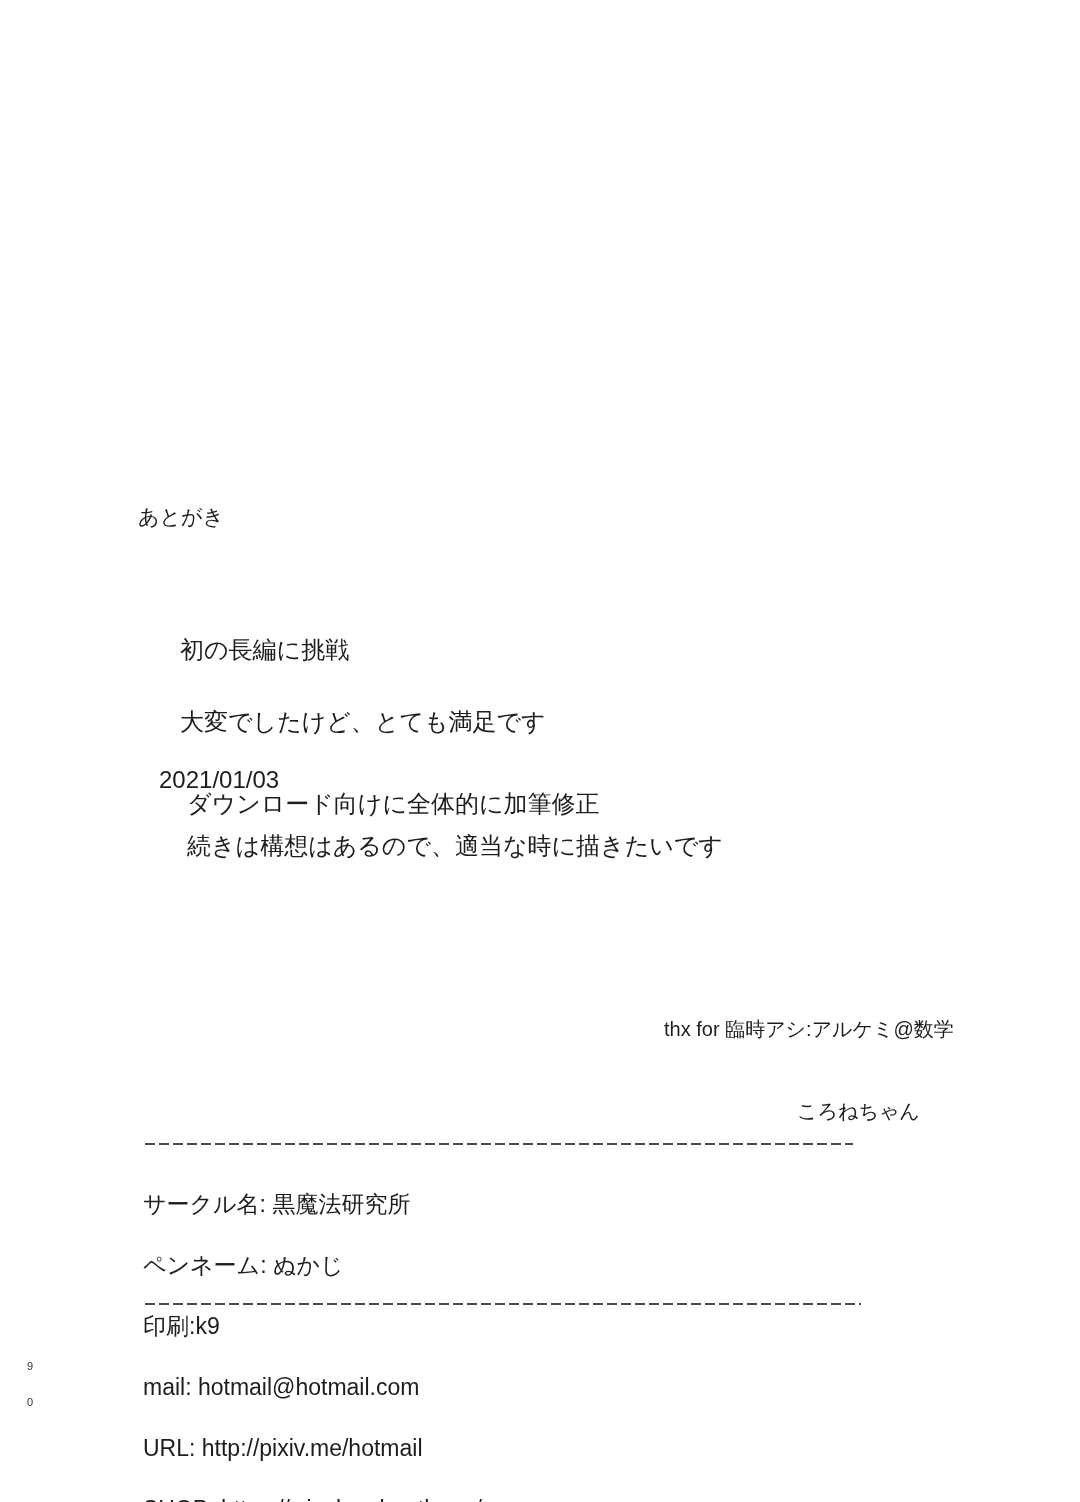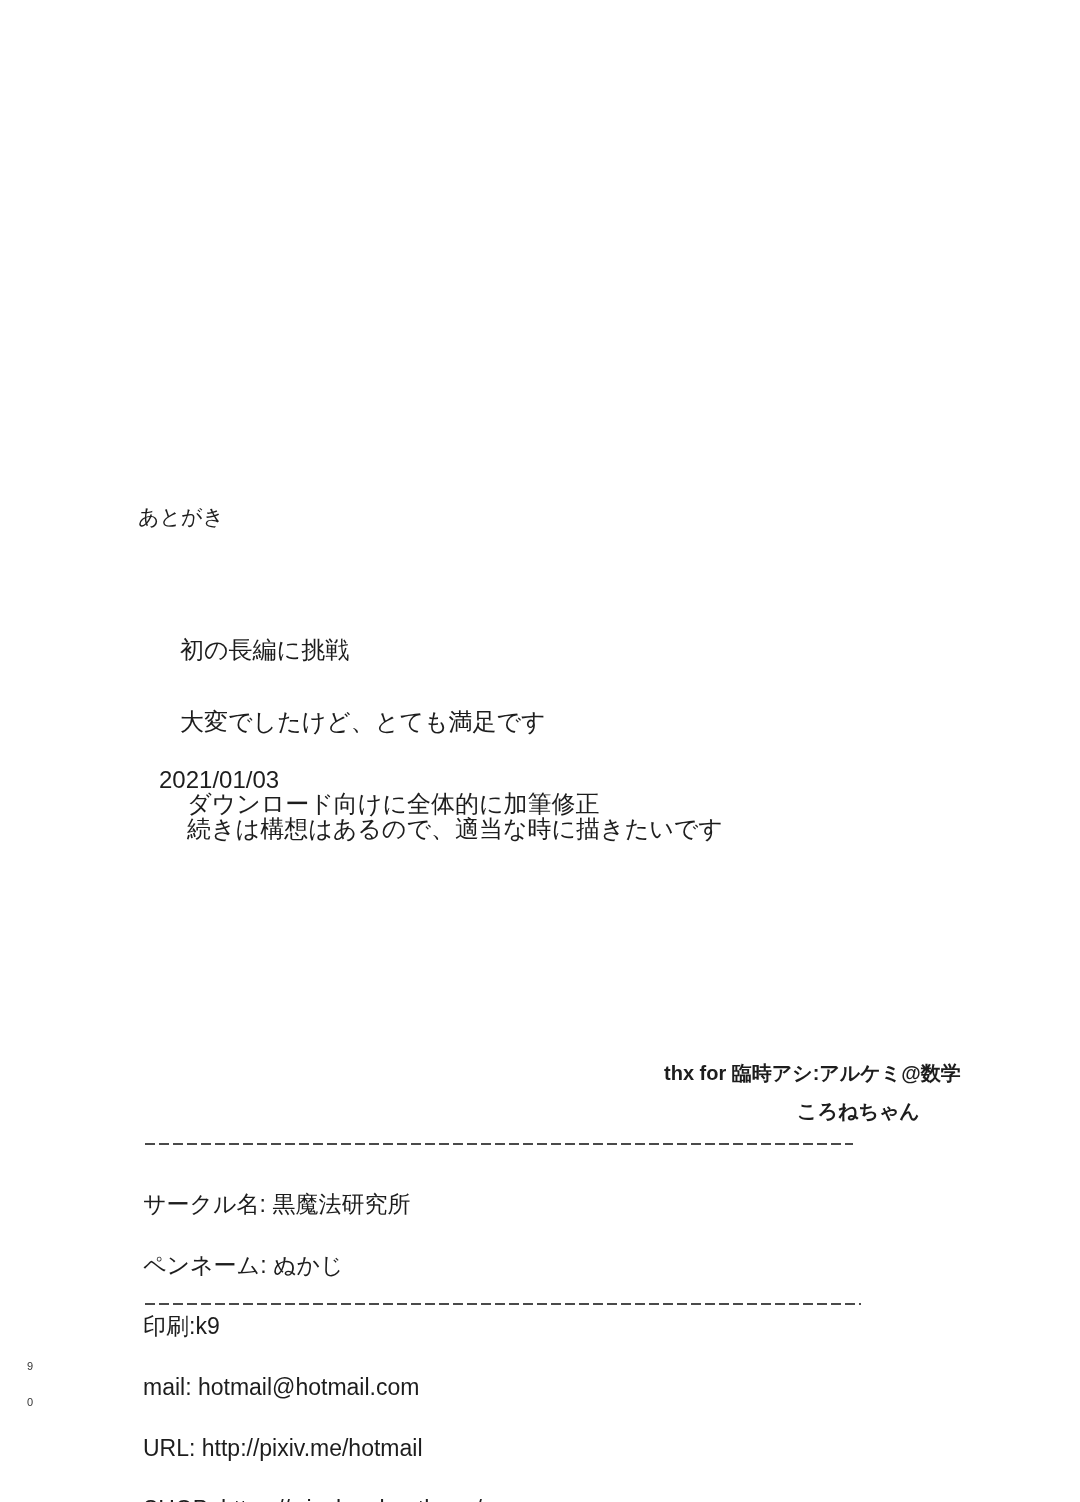--- a/index.html
+++ b/index.html
@@ -36,24 +36,24 @@
 <div class="abs jp" style="left:180px; top:592px;">
   <div>初の長編に挑戦</div>
 </div>
 
 <div class="abs jp" style="left:180px; top:664px;">
   <div>大変でしたけど、とても満足です</div>
 </div>
 
 <div class="abs jp" style="left:159px; top:768px;">2021/01/03</div>
 <div class="abs jp" style="left:187px; top:792px;">ダウンロード向けに全体的に加筆修正</div>
-<div class="abs jp" style="left:187px; top:817px;text-align:right;">続きは構想はあるので、適当な時に描きたいです</div>
+<div class="abs jp" style="left:187px; top:834px;text-align:right;">続きは構想はあるので、適当な時に描きたいです</div>
 
-<div class="abs thanks" style="left:664px; top:1060px;font-weight:bold;">thx for 臨時アシ:アルケミ@数学</div>
-<div class="abs thanks" style="left:797px; top:1098px;font-weight:bold;">ころねちゃん</div>
+<div class="abs thanks" style="left:664px; top:1016px;">thx for 臨時アシ:アルケミ@数学</div>
+<div class="abs thanks" style="left:797px; top:1098px;">ころねちゃん</div>
 
 <div class="dashed-divider" style="left:145px; top:1143px; width:708px;"></div>
 
 <div class="abs" style="left:143px; top:1156px;">
   <div class="colophon-line">サークル名: 黒魔法研究所</div>
   <div class="colophon-line">ペンネーム: ぬかじ</div>
   <div class="colophon-line">印刷:k9</div>
   <div class="colophon-line">mail: hotmail@hotmail.com</div>
   <div class="colophon-line">URL: http://pixiv.me/hotmail</div>
   <div class="colophon-line">SHOP: https://wizakun.booth.pm/</div>

